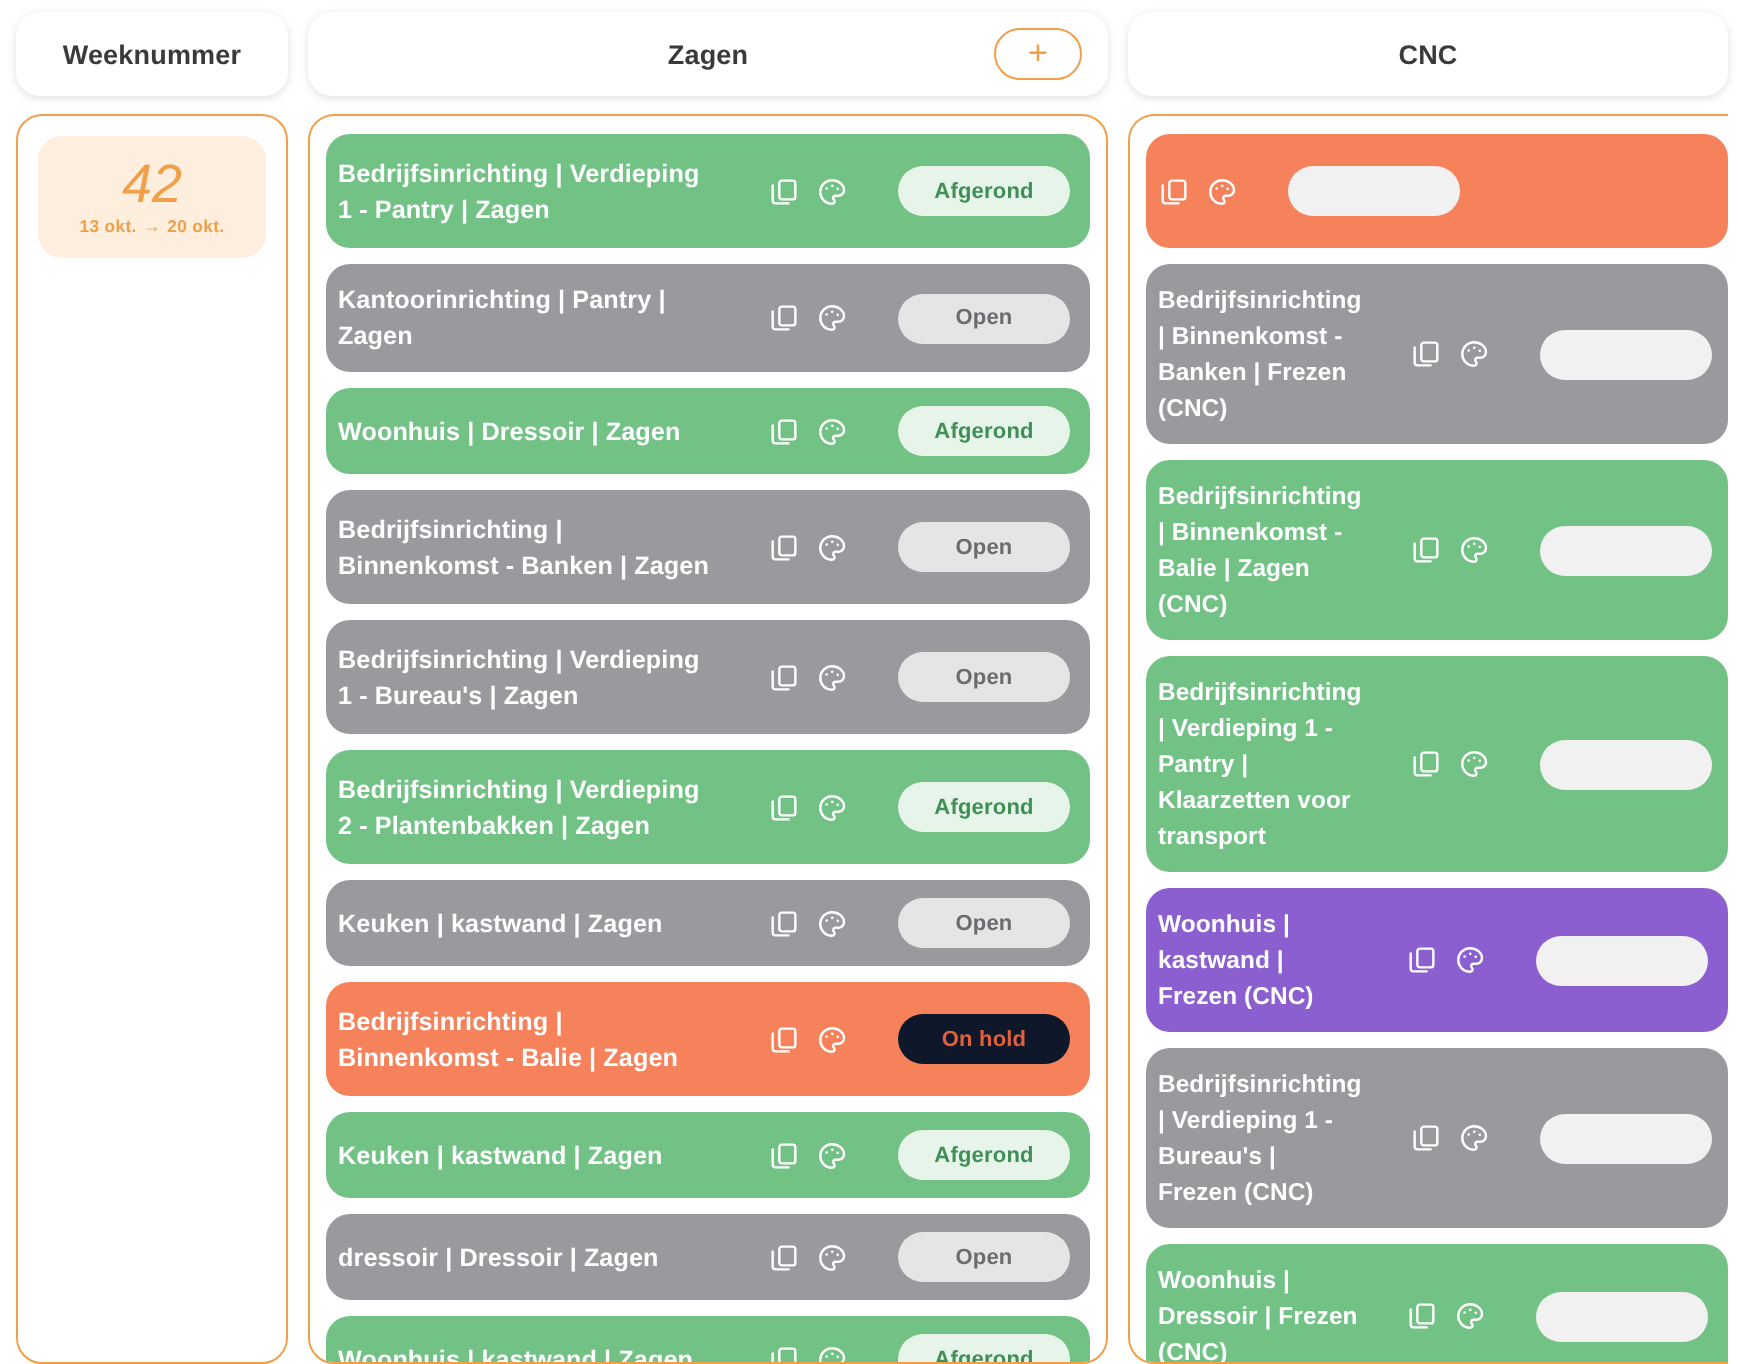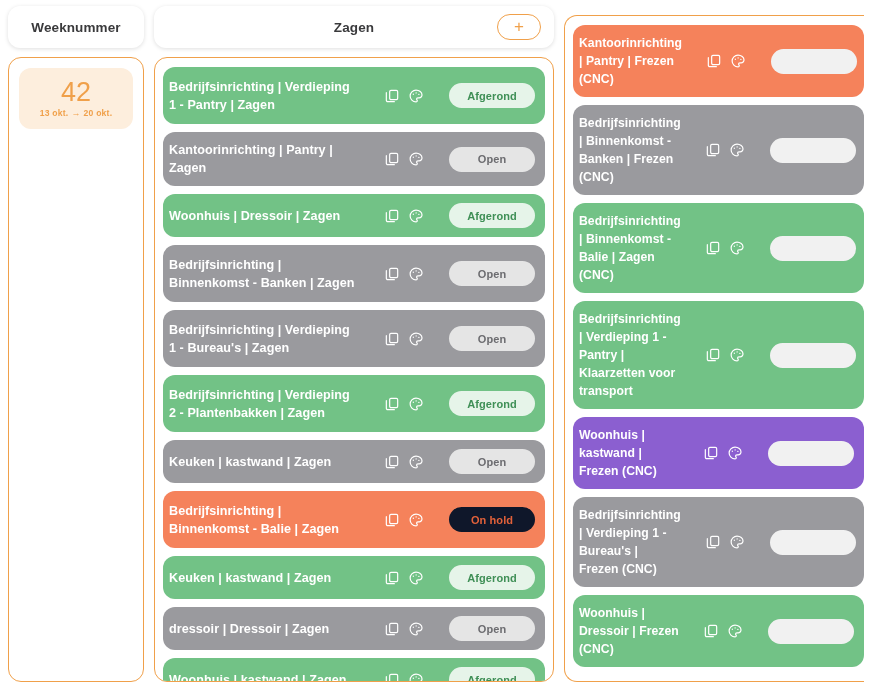--- a/index.html
+++ b/index.html
@@ -76,20 +76,21 @@
     border-radius: 12px;
     padding: 9px 6px 11px 6px;
     text-align: center;
     margin: 1px 2px 0 2px;
   }
   .week-num {
     font-size: 27px;
     font-weight: 400;
     color: #f0a04a;
     line-height: 30px;
+    font-style: italic;
   }
   .week-range {
     margin-top: 1px;
     font-size: 8.6px;
     font-weight: 700;
     color: #f0a04a;
     letter-spacing: .2px;
     white-space: nowrap;
   }
   .week-range .arrow { padding: 0 3px; font-size: 9px; }
@@ -391,23 +392,25 @@
                 <circle cx="16.3" cy="9.6" r="1" fill="currentColor" stroke="none"></circle>
               </svg>
             </span>
           </div>
           <div class="badge afgerond">Afgerond</div>
         </div>
       </div>
   </div>
 
   <div class="column col-cnc">
+    <div class="col-header">
+      <span class="title">CNC</span>
+    </div>
     <div class="col-body" id="cnc-body">
         <div class="card orange two-line">
-          <div class="card-title">Kantoorinrichting | Pantry | Frezen (CNC)</div>
           <div class="card-icons">
             <span class="icon">
               <svg viewBox="0 0 24 24" fill="none" stroke="currentColor" stroke-width="1.8" stroke-linecap="round" stroke-linejoin="round">
                 <rect x="8.5" y="3.5" width="12" height="14" rx="2"></rect>
                 <path d="M15.5 20.5H5.5a2 2 0 0 1-2-2V7"></path>
               </svg>
             </span>
             <span class="icon">
               <svg viewBox="0 0 24 24" fill="none" stroke="currentColor" stroke-width="1.8" stroke-linecap="round" stroke-linejoin="round">
                 <path d="M12 3.2a8.8 8.8 0 1 0 0 17.6c1.2 0 1.9-.8 1.9-1.8 0-.5-.2-.9-.5-1.2-.3-.3-.5-.7-.5-1.2 0-1 .8-1.8 1.9-1.8h1.9A4.3 4.3 0 0 0 21 10.5C21 6.4 16.9 3.2 12 3.2z"></path>

